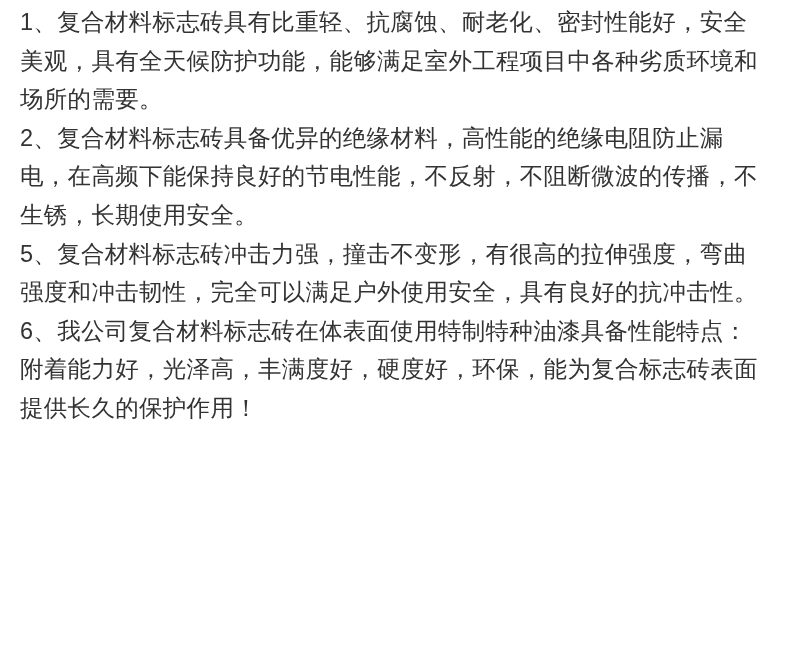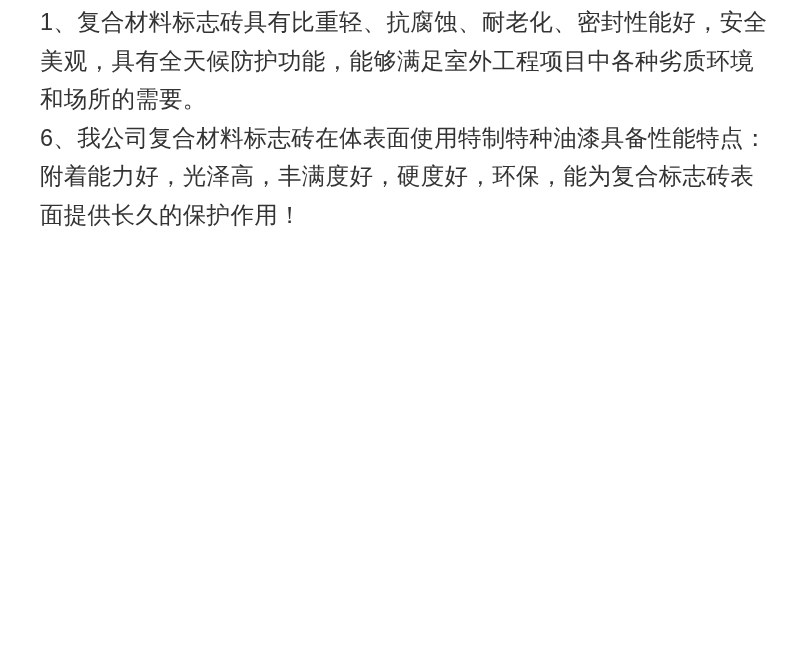--- a/index.html
+++ b/index.html
@@ -10,21 +10,21 @@
   body {
     width: 785px;
     height: 660px;
     overflow: hidden;
     font-family: "Liberation Sans", sans-serif;
   }
   .doc {
     box-sizing: border-box;
     width: 785px;
     height: 660px;
-    padding: 3px 14px 0 40px;
+    padding: 3px 14px 0 20px;
     color: #333333;
     font-size: 23.5px;
     line-height: 38.6px;
   }
   .feature-item {
     margin: 0;
     padding: 0;
     text-align: left;
     letter-spacing: 0.3px;
   }
@@ -33,15 +33,21 @@
   }
 </style>
 </head>
 <body>
 
 <div class="doc">
   <p class="feature-item">
     <span class="item-marker">1、</span><span>复合材料标志砖具有比重轻、抗腐蚀、耐老化、密封性能好，安全美观，具有全天候防护功能，能够满足室外工程项目中各种劣质环境和场所的需要。</span>
   </p>
   <p class="feature-item">
+    <span class="item-marker">2、</span><span>复合材料标志砖具备优异的绝缘材料，高性能的绝缘电阻防止漏电，在高频下能保持良好的节电性能，不反射，不阻断微波的传播，不生锈，长期使用安全。</span>
+  </p>
+  <p class="feature-item">
+    <span class="item-marker">5、</span><span>复合材料标志砖冲击力强，撞击不变形，有很高的拉伸强度，弯曲强度和冲击韧性，完全可以满足户外使用安全，具有良好的抗冲击性。</span>
+  </p>
+  <p class="feature-item">
     <span class="item-marker">6、</span><span>我公司复合材料标志砖在体表面使用特制特种油漆具备性能特点：附着能力好，光泽高，丰满度好，硬度好，环保，能为复合标志砖表面提供长久的保护作用！</span>
   </p>
 </div>
 
 </body></html>

